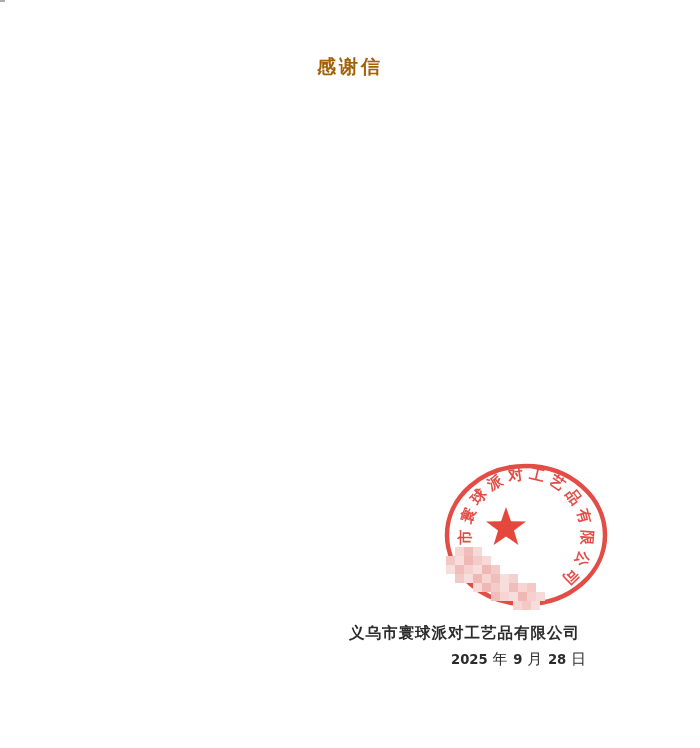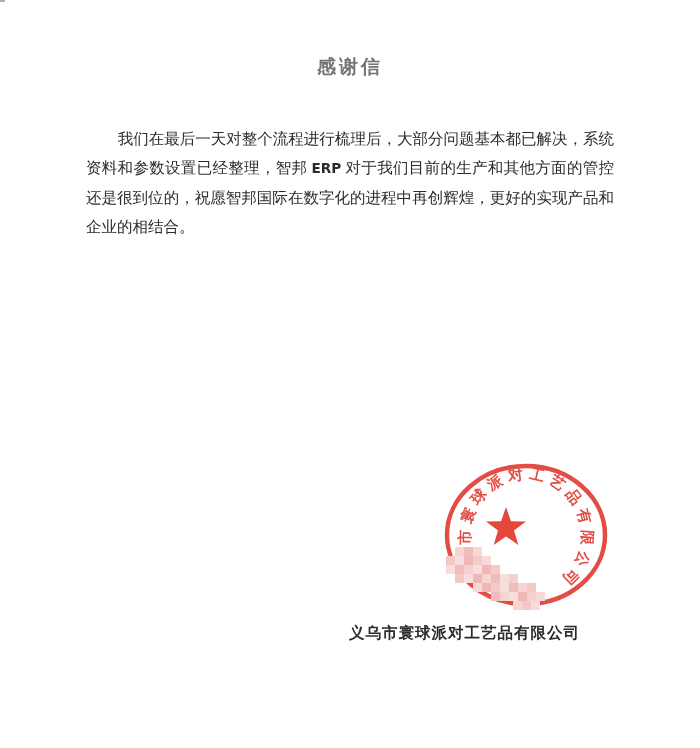--- a/index.html
+++ b/index.html
@@ -12,21 +12,21 @@
     font-family:"Liberation Serif","DejaVu Serif",serif;
   }
   .scan-artifact {
     position:absolute; left:0; top:0; width:5px; height:2px;
     background:#8a8a8a; opacity:.7;
   }
   .title {
     position:absolute; top:54px; left:0; right:0;
     margin:0; text-align:center;
     font-size:19px; font-weight:bold; letter-spacing:3px;
-    color:#737373;
+    color:#a16207;
   }
   .body-text {
     position:absolute; top:124px; left:86px; width:528px;
     font-size:15.5px; line-height:29px;
     text-align:justify; color:#2b2b2b;
   }
   .body-text p { margin:0; text-indent:2.05em; }
   .latin {
     font-family:"DejaVu Sans","Liberation Sans",sans-serif;
     font-weight:bold; font-size:0.88em; letter-spacing:0;
@@ -51,21 +51,20 @@
 </head>
 <body>
 
 <div class="page">
 
   <div class="scan-artifact"></div>
 
   <h1 class="title">感谢信</h1>
 
   <div class="body-text">
-      <p>我们在最后一天对整个流程进行梳理后，大部分问题基本都已解决，系统资料和参数设置已经整理，智邦 <span class="latin">ERP</span> 对于我们目前的生产和其他方面的管控还是很到位的，祝愿智邦国际在数字化的进程中再创辉煌，更好的实现产品和企业的相结合。</p>
     </div>
 
   <div class="seal">
     <svg width="170" height="150" viewBox="0 0 170 150" xmlns="http://www.w3.org/2000/svg">
       <defs>
         <path id="sealArc" d="M 51.3 117.7 A 56 56 0 1 1 115.5 120.0" fill="none"></path>
       </defs>
 
       <ellipse cx="85" cy="73" rx="79" ry="69" fill="none" stroke="#e04038" stroke-width="4.5"></ellipse>
 
@@ -111,14 +110,15 @@
           <rect x="86" y="130" width="9" height="9" fill="#f4cecb"></rect>
           <rect x="95" y="130" width="9" height="9" fill="#f7d8d5"></rect>
         <rect x="72" y="139" width="9" height="9" fill="#f6d2cf"></rect>
           <rect x="81" y="139" width="9" height="9" fill="#f3c4c1"></rect>
           <rect x="90" y="139" width="9" height="9" fill="#f7dcda"></rect>
       </g>
     </svg>
   </div>
 
   <div class="signature-company">义乌市寰球派对工艺品有限公司</div>
+  <div class="signature-date"><span class="latin">2025</span> 年 <span class="latin">9</span> 月 <span class="latin">28</span> 日</div>
 
 </div>
 
 </body></html>

